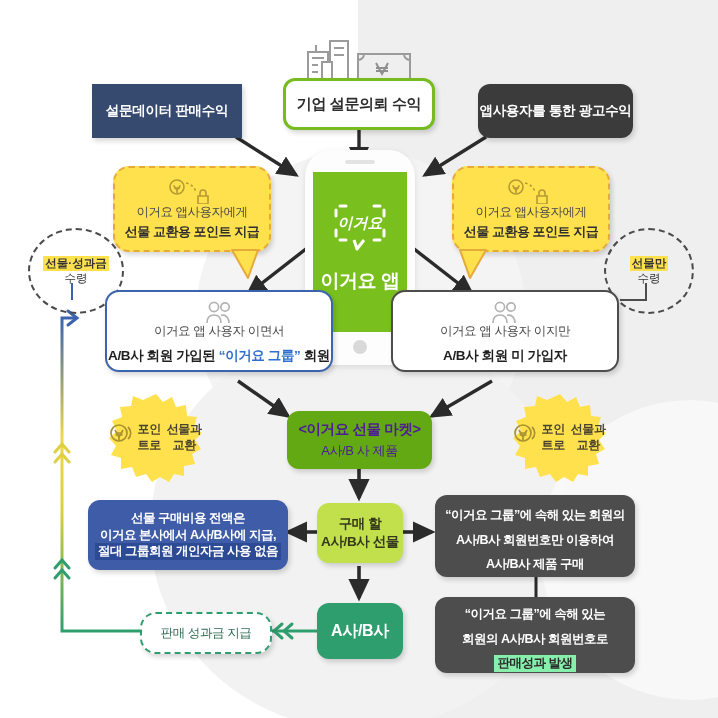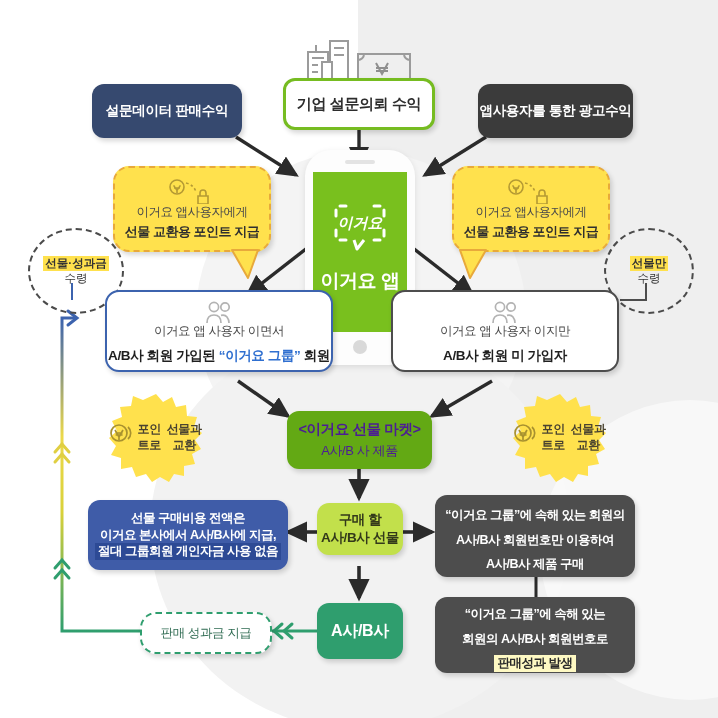--- a/index.html
+++ b/index.html
@@ -21,21 +21,21 @@
 
   
   .node{position:absolute;box-sizing:border-box;display:flex;flex-direction:column;
         align-items:center;justify-content:center;text-align:center;
         font-weight:bold;line-height:1.35;}
   .node .ln{display:block;white-space:nowrap;}
 
   .shadowed{box-shadow:2px 3px 5px rgba(0,0,0,.16);}
 
   
-  .box-navy{background:#36496f;color:#fff;border-radius:12px;font-size:13.5px;letter-spacing:-.3px;}
+  .box-navy{background:#36496f;color:#fff;border-radius:0;font-size:13.5px;letter-spacing:-.3px;}
   .box-dark{background:#3b3b3b;color:#fff;border-radius:12px;font-size:13.5px;letter-spacing:-.3px;}
   .box-green-outline{background:#fff;color:#2d2d2d;border:3px solid #76bc21;border-radius:12px;font-size:15px;letter-spacing:-.4px;}
 
   
   .bubble{background:#ffe14d;border:2px dashed #e8a93b;border-radius:16px;color:#3a3a3a;
           font-size:12.5px;letter-spacing:-.5px;padding-top:26px;}
   .bubble .l1{font-weight:normal;color:#4a4a4a;font-size:12.5px;}
   .bubble .l2{font-weight:bold;color:#2f2f2f;font-size:13px;margin-top:2px;}
   .bubble-icon{position:absolute;top:10px;left:50%;transform:translateX(-50%);}
 
@@ -63,21 +63,21 @@
   
   .box-gmarket{background:#63a914;color:#4c1d95;border-radius:12px;font-size:14px;letter-spacing:-.4px;}
   .box-gmarket .g1{font-size:14.5px;font-weight:bold;}
   .box-gmarket .g2{font-size:13px;font-weight:normal;margin-top:2px;}
   .box-lime{background:#c2e04b;color:#33391a;border-radius:12px;font-size:13.5px;letter-spacing:-.4px;}
   .box-blue{background:#3f5ca8;color:#fff;border-radius:12px;font-size:12.5px;letter-spacing:-.5px;}
   .box-blue .hl-blue{background:#2d4a95;padding:0 3px;display:inline-block;}
   .box-gray-r{background:#4d4d4d;color:#fff;border-radius:12px;font-size:12.5px;letter-spacing:-.5px;font-weight:normal;}
   .box-gray-r .ln{font-weight:bold;margin-top:8px;}
   .box-teal{background:#2f9e6e;color:#fff;border-radius:12px;font-size:16px;letter-spacing:-.3px;}
-  .hl-gold{background:#fef9c3;color:#2a2a2a;padding:0 4px;display:inline-block;font-weight:bold;}
+  .hl-gold{background:#86efac;color:#2a2a2a;padding:0 4px;display:inline-block;font-weight:bold;}
 
   .dashed-green{position:absolute;border:2px dashed #2f9e6e;border-radius:16px;background:#fff;
                 display:flex;align-items:center;justify-content:center;color:#2f6b52;
                 font-size:12.5px;letter-spacing:-.4px;}
 
   svg.layer{position:absolute;left:0;top:0;width:718px;height:718px;pointer-events:none;}
 
   
   .phone{position:absolute;background:#fdfdfd;border-radius:26px;box-shadow:0 2px 6px rgba(0,0,0,.10);}
   .phone-screen{position:absolute;background:#79c01e;}
@@ -306,21 +306,21 @@
     </div>
     <span style="position:relative;">포인트로</span>
     <span style="position:relative;">선물과 교환</span>
   </div>
 
   <div class="node box-gmarket shadowed" style="left:287px;top:411px;width:145px;height:58px;">
     <span class="ln g1">&lt;이거요 선물 마켓&gt;</span>
     <span class="ln g2">A사/B 사 제품</span>
   </div>
 
-  <div class="node box-lime shadowed" style="left:317px;top:503px;width:86px;height:52px;">
+  <div class="node box-lime shadowed" style="left:317px;top:503px;width:86px;height:60px;">
     <span class="ln">구매 할</span>
     <span class="ln">A사/B사 선물</span>
   </div>
 
   <div class="node box-blue shadowed" style="left:88px;top:500px;width:200px;height:70px;">
     <span class="ln">선물 구매비용 전액은</span>
     <span class="ln">이거요 본사에서 A사/B사에 지급,</span>
     <span class="ln hl-blue">절대 그룹회원 개인자금 사용 없음</span>
   </div>
 

